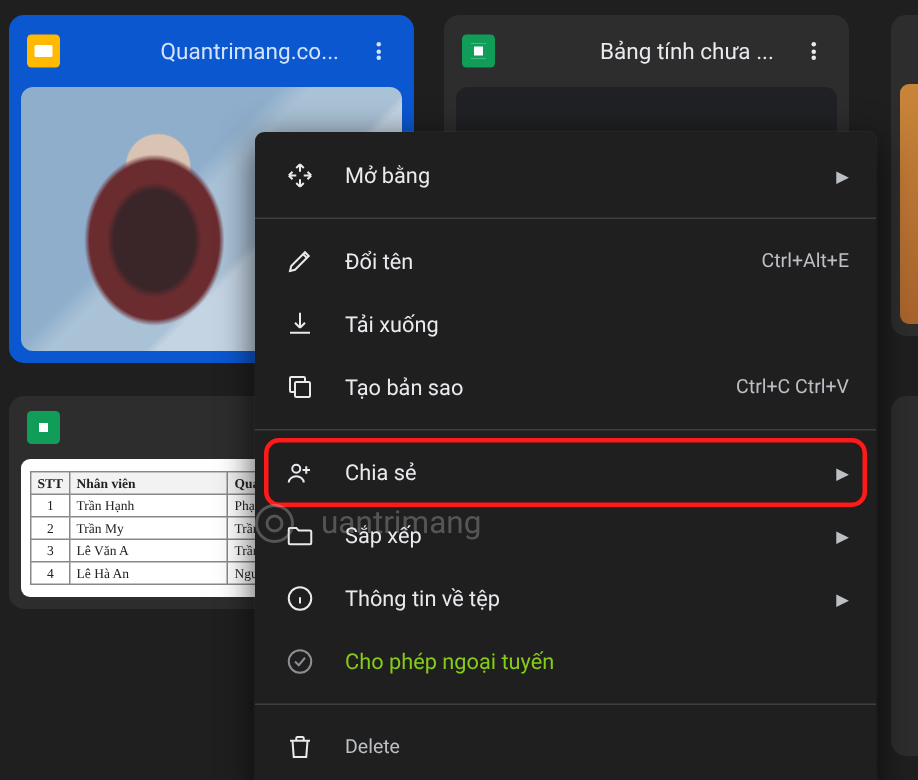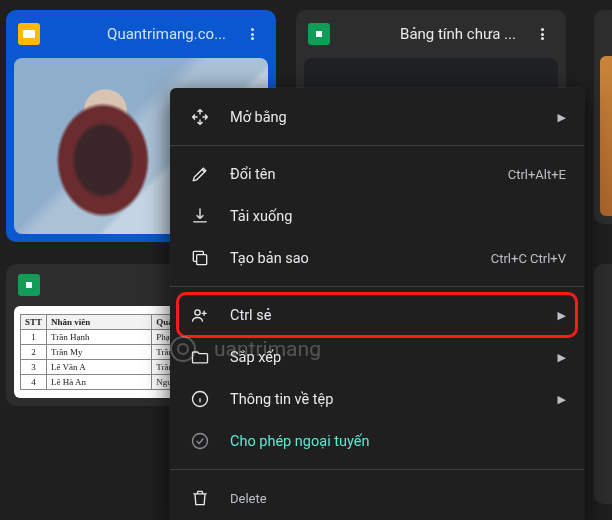--- a/index.html
+++ b/index.html
@@ -152,21 +152,21 @@
   .ctx .row {
     display:flex; align-items:center;
     height: 42px;
     padding: 0 18px 0 20px;
     gap: 20px;
     font-size: 14.5px;
     color:#e8eaed;
     cursor:pointer;
     position:relative;
   }
-  .ctx .row.disabled { color:#5eead4; cursor:default; }
+  .ctx .row.disabled { color:#84cc16; cursor:default; }
   .ctx .row .lbl { flex:1; }
   .ctx .row .short { font-size:13px; color:#bcc0c5; }
   .ctx .row .chev { color:#bcc0c5; font-size:11px; }
   .ctx .divider { height:1px; background:#3c4043; margin:7px 0; }
   .ctx .highlight {
     border:3px solid #ff1a1a;
     border-radius:10px;
     position:absolute;
     inset:-2px 6px;
     pointer-events:none;
@@ -325,21 +325,21 @@
 
   <div class="row">
     <div class="highlight"></div>
     <span class="ic">
       <svg viewBox="0 0 24 24">
           <circle cx="9" cy="9" r="3.2"></circle>
           <path d="M3 20c0-3 3-5 6-5s6 2 6 5"></path>
           <path d="M17 7v6m-3-3h6"></path>
         </svg>
     </span>
-    <span class="lbl">Ctrl sẻ</span>
+    <span class="lbl">Chia sẻ</span>
     <span class="chev">▶</span>
   </div>
 
   <div class="row">
     <span class="ic">
       <svg viewBox="0 0 24 24">
           <path d="M3 7a1 1 0 0 1 1-1h5l2 2h9a1 1 0 0 1 1 1v9a1 1 0 0 1-1 1H4a1 1 0 0 1-1-1V7z"></path>
         </svg>
     </span>
     <span class="lbl">Sắp xếp</span>

